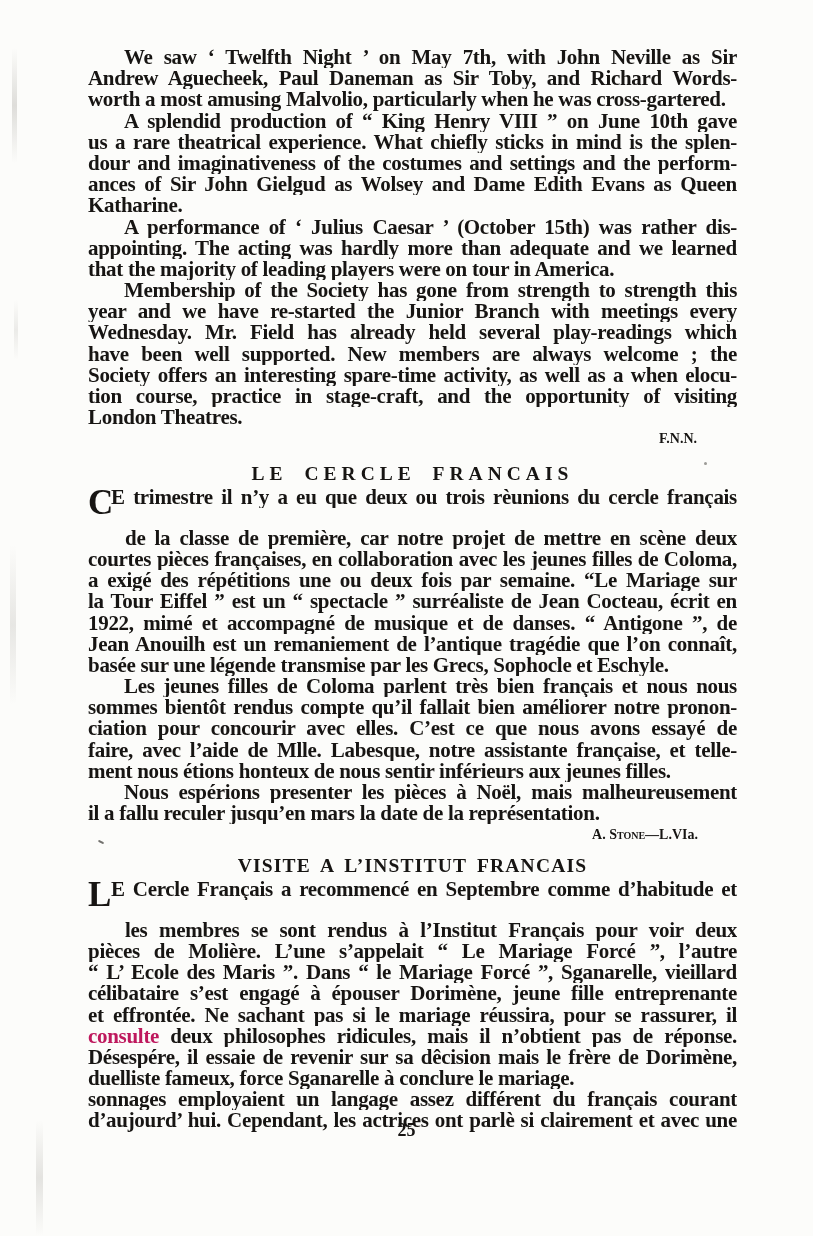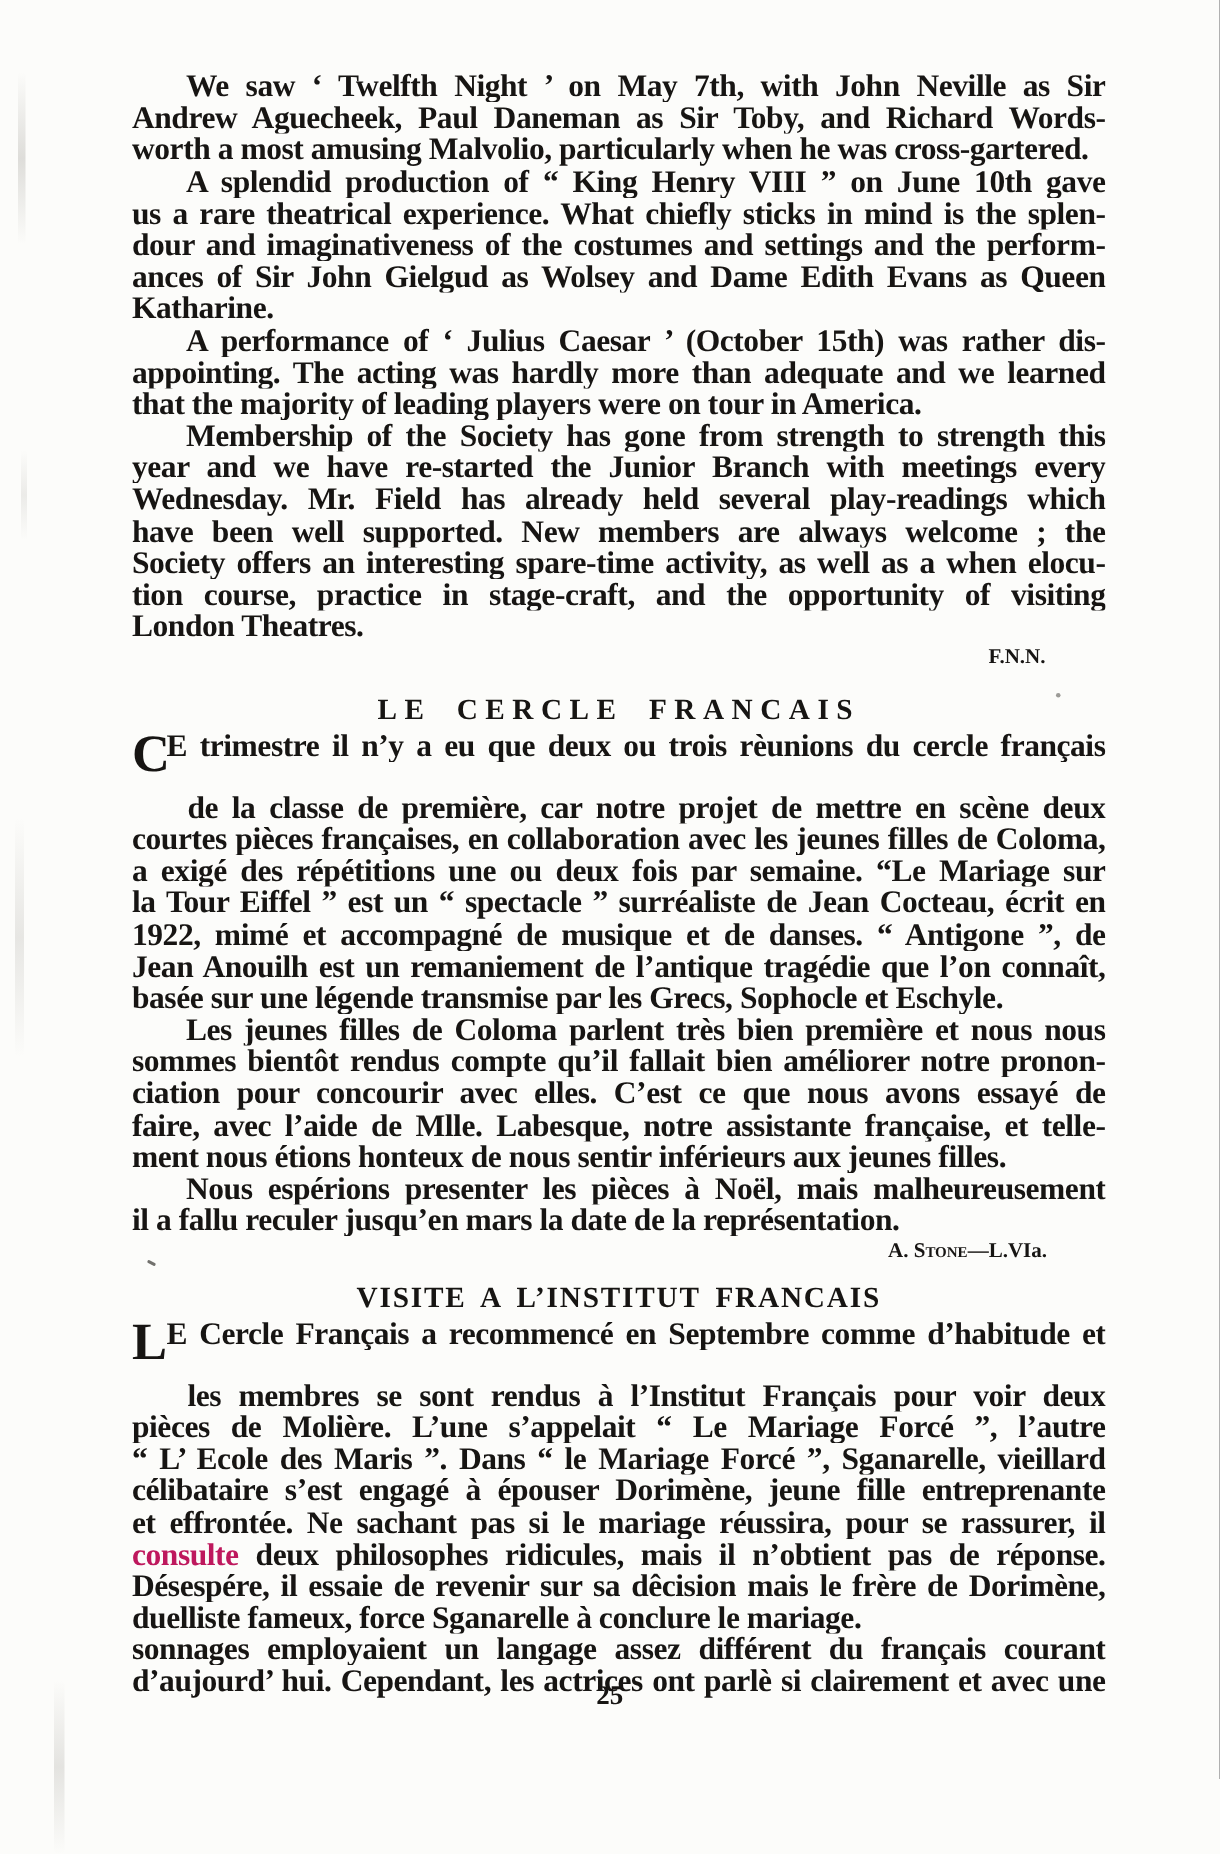--- a/index.html
+++ b/index.html
@@ -138,21 +138,21 @@
             <div class="line drop-l1">E trimestre il n’y a eu que deux ou trois rèunions du cercle français</div>
             <div class="line drop-l2">de la classe de première, car notre projet de mettre en scène deux</div>
             <div class="line">courtes pièces françaises, en collaboration avec les jeunes filles de Coloma,</div>
             <div class="line">a exigé des répétitions une ou deux fois par semaine. “Le Mariage sur</div>
             <div class="line">la Tour Eiffel ” est un “ spectacle ” surréaliste de Jean Cocteau, écrit en</div>
             <div class="line">1922, mimé et accompagné de musique et de danses.  “ Antigone ”, de</div>
             <div class="line">Jean Anouilh est un remaniement de l’antique tragédie que l’on connaît,</div>
             <div class="line last">basée sur une légende transmise par les Grecs, Sophocle et Eschyle.</div>
           </div>
           <div class="para">
-            <div class="line first-indent">Les jeunes filles de Coloma parlent très bien première et nous nous</div>
+            <div class="line first-indent">Les jeunes filles de Coloma parlent très bien français et nous nous</div>
             <div class="line">sommes bientôt rendus compte qu’il fallait bien améliorer notre pronon-</div>
             <div class="line">ciation pour concourir avec elles.  C’est ce que nous avons essayé de</div>
             <div class="line">faire, avec l’aide de Mlle. Labesque, notre assistante française, et telle-</div>
             <div class="line last">ment nous étions honteux de nous sentir inférieurs aux jeunes filles.</div>
           </div>
           <div class="para">
             <div class="line first-indent">Nous espérions presenter les pièces à Noël, mais malheureusement</div>
             <div class="line last">il a fallu reculer jusqu’en mars la date de la représentation.</div>
           </div>
         </div>

